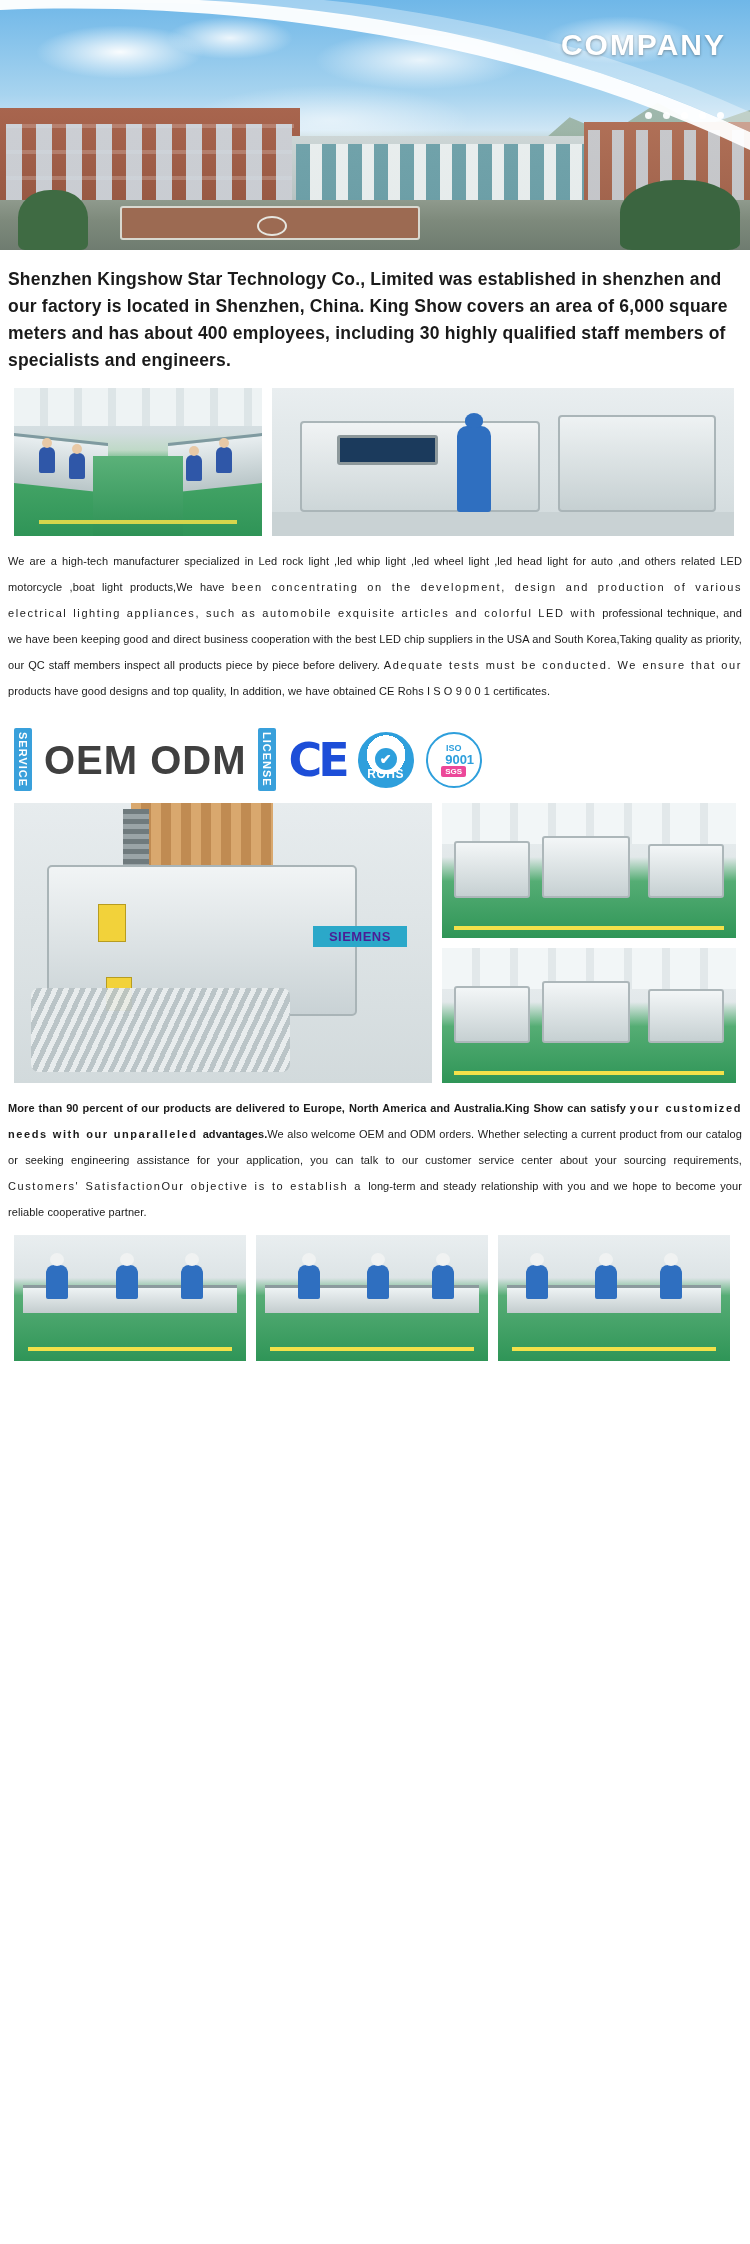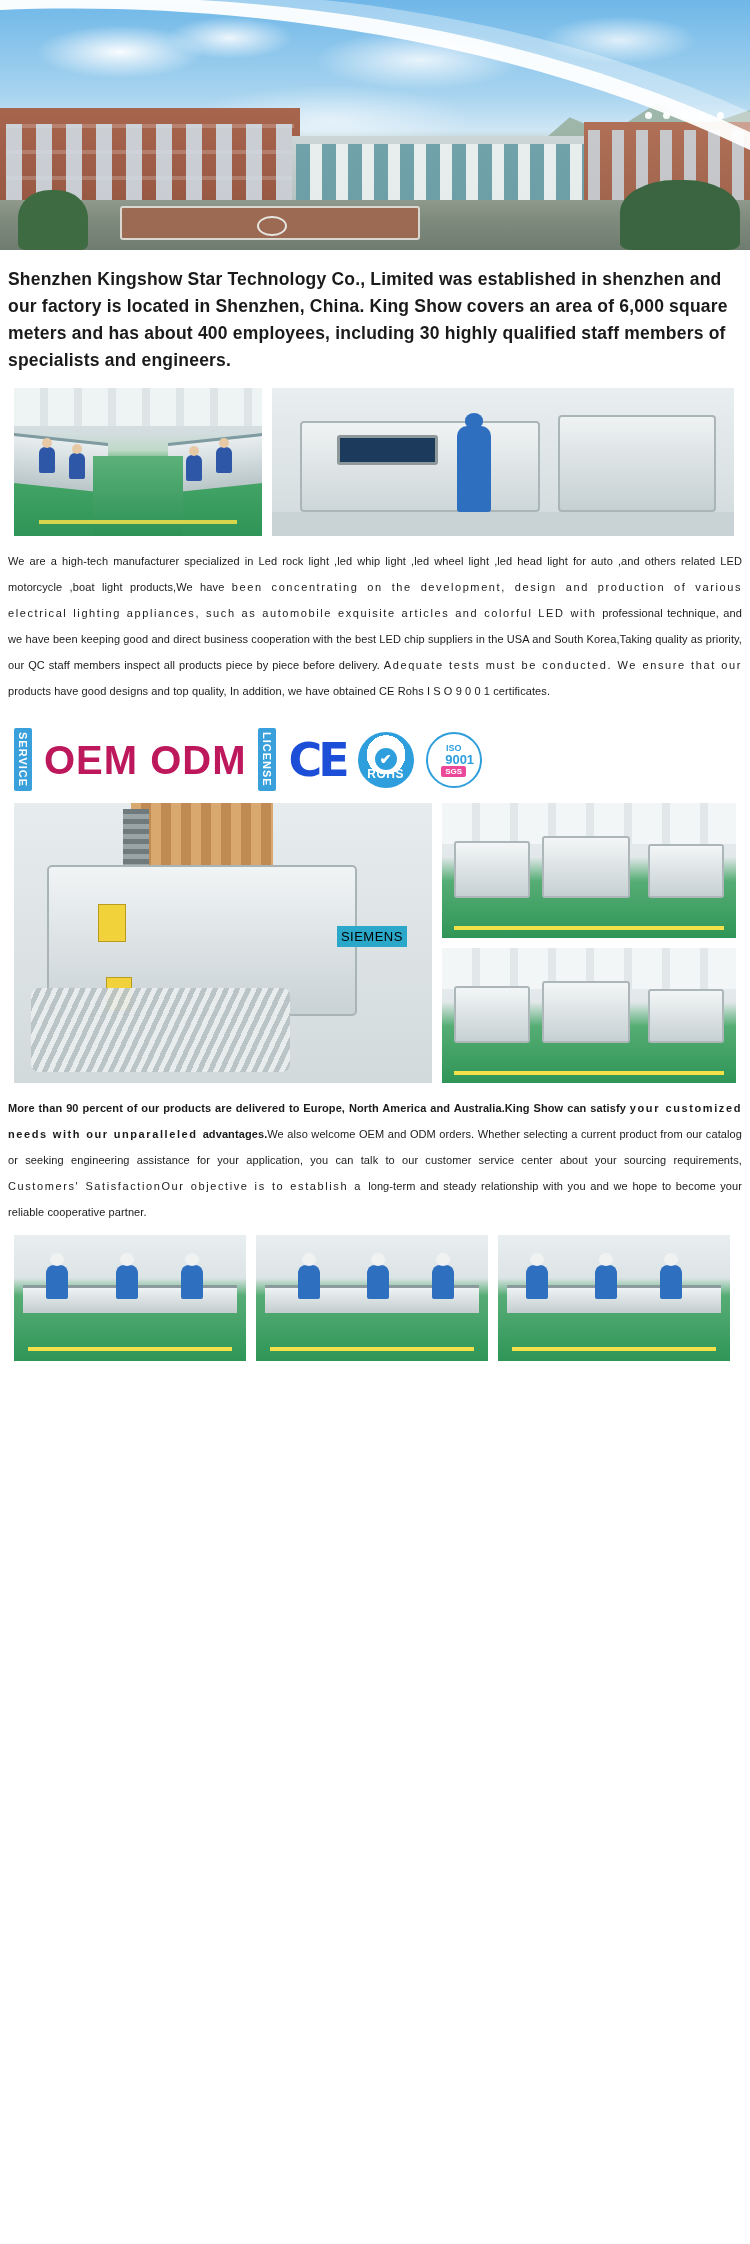--- a/index.html
+++ b/index.html
@@ -191,22 +191,22 @@
   .ph-siemens .curtain {
     position:absolute; left:28%; top:0; width:34%; height:40%;
     background: repeating-linear-gradient(to right, #d9a86e 0 10px, #c08b52 10px 20px);
   }
   .ph-siemens .body {
     position:absolute; left:8%; top:22%; width:74%; height:54%;
     background: linear-gradient(to bottom, #f1f4f5, #c9d2d5);
     border:2px solid #a9b4b7; border-radius:5px;
   }
   .ph-siemens .label {
-    position:absolute; right:6%; top:44%; padding:3px 4px;
-    background:#2ba8c9; color:#000000; font-size:13px; font-weight:normal; letter-spacing:.5px;
+    position:absolute; right:6%; top:44%; padding:3px 16px;
+    background:#2ba8c9; color:#4c1d95; font-size:13px; font-weight:bold; letter-spacing:.5px;
   }
   .ph-siemens .yellowbox {
     position:absolute; left:20%; top:36%; width:28px; height:38px; background:#f2d23a; border:1px solid #b79c20;
   }
   .ph-siemens .yellowbox2 {
     position:absolute; left:22%; top:62%; width:26px; height:34px; background:#f2d23a; border:1px solid #b79c20;
   }
   .ph-siemens .cables {
     position:absolute; left:4%; bottom:4%; width:62%; height:30%;
     background: repeating-linear-gradient(115deg, #e9edee 0 5px, #b9c3c6 5px 10px);
@@ -249,21 +249,21 @@
   
   .badges {
     display:flex; align-items:center; gap:12px; padding: 14px 14px 12px 14px;
   }
   .tagv {
     writing-mode: vertical-rl; text-orientation: mixed;
     background:#39a0db; color:#fff; font-size:11px; font-weight:bold;
     padding:4px 3px; letter-spacing:1px; border-radius:2px;
   }
   .oem-odm {
-    color:#be185d; font-size:40px; font-weight:bold; letter-spacing:1px; line-height:1;
+    color:#404040; font-size:40px; font-weight:bold; letter-spacing:1px; line-height:1;
   }
   .ce-mark {
     font-size:46px; color:#1d4ed8; font-weight:bold; letter-spacing:-4px; line-height:1;
     font-family:"DejaVu Sans", sans-serif;
   }
   .rohs-badge {
     width:56px; height:56px; border-radius:50%;
     background: radial-gradient(circle at 50% 40%, #ffffff 0 48%, #2e9fdc 48% 100%);
     position:relative; display:flex; align-items:flex-end; justify-content:center;
     border:2px solid #2e9fdc;
@@ -300,20 +300,21 @@
     <div class="court"></div>
     <div class="tree1"></div>
     <div class="tree2"></div>
 
     <svg class="swoosh" viewBox="0 0 750 250" preserveAspectRatio="none">
       <path d="M0,10 C240,0 520,40 750,150 L750,132 C520,24 250,-14 0,0 Z" fill="#ffffff" opacity="0.95"></path>
       <path d="M0,0 L0,10 C250,-14 520,24 750,132 L750,112 C520,8 250,-26 0,0 Z" fill="#ffffff" opacity="0.35"></path>
     </svg>
 
     <div class="hero-title">
+      <span class="t1">COMPANY</span>
     </div>
     <div class="hero-dots">
       <i></i>
       <i></i>
       <i></i>
       <i></i>
       <i></i>
     </div>
   </div>
 

